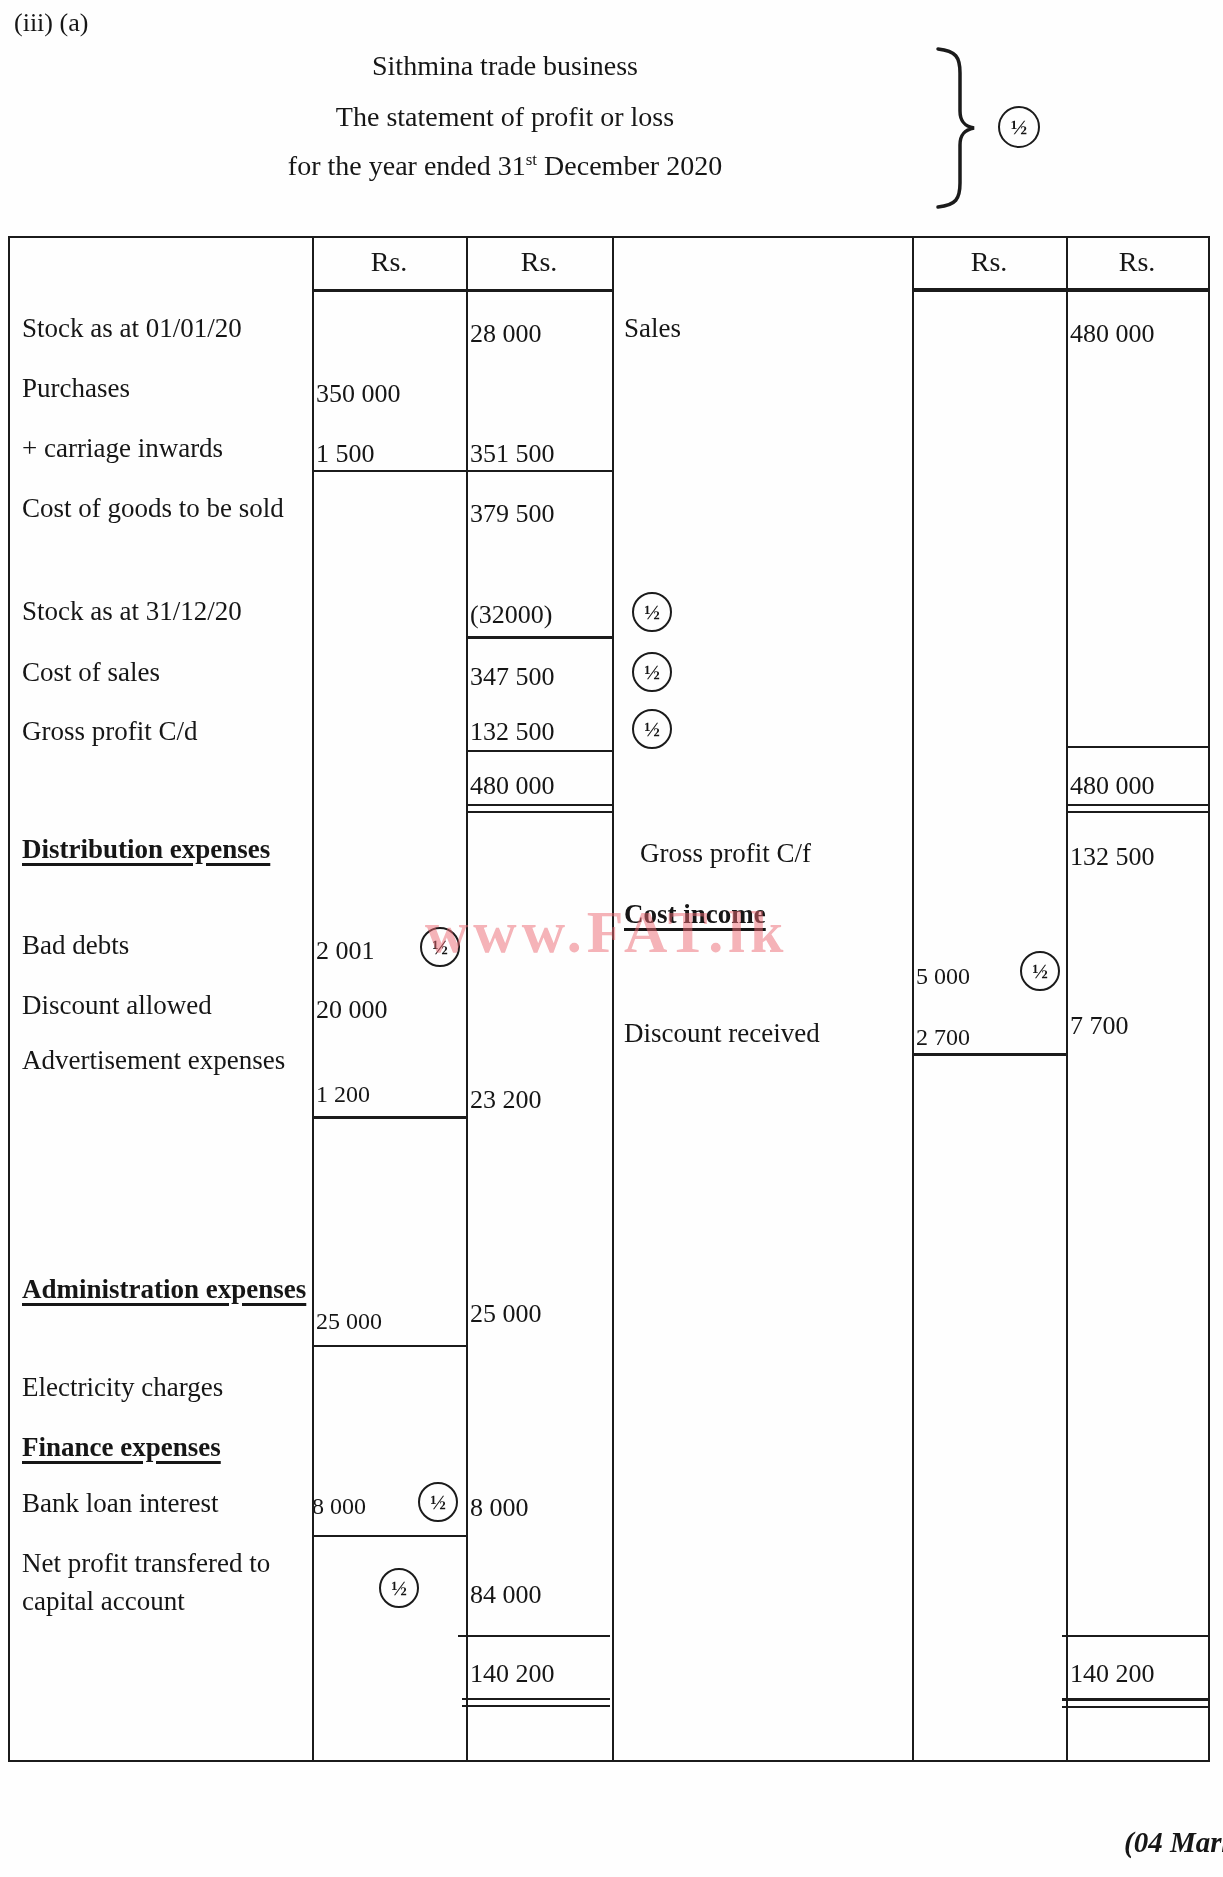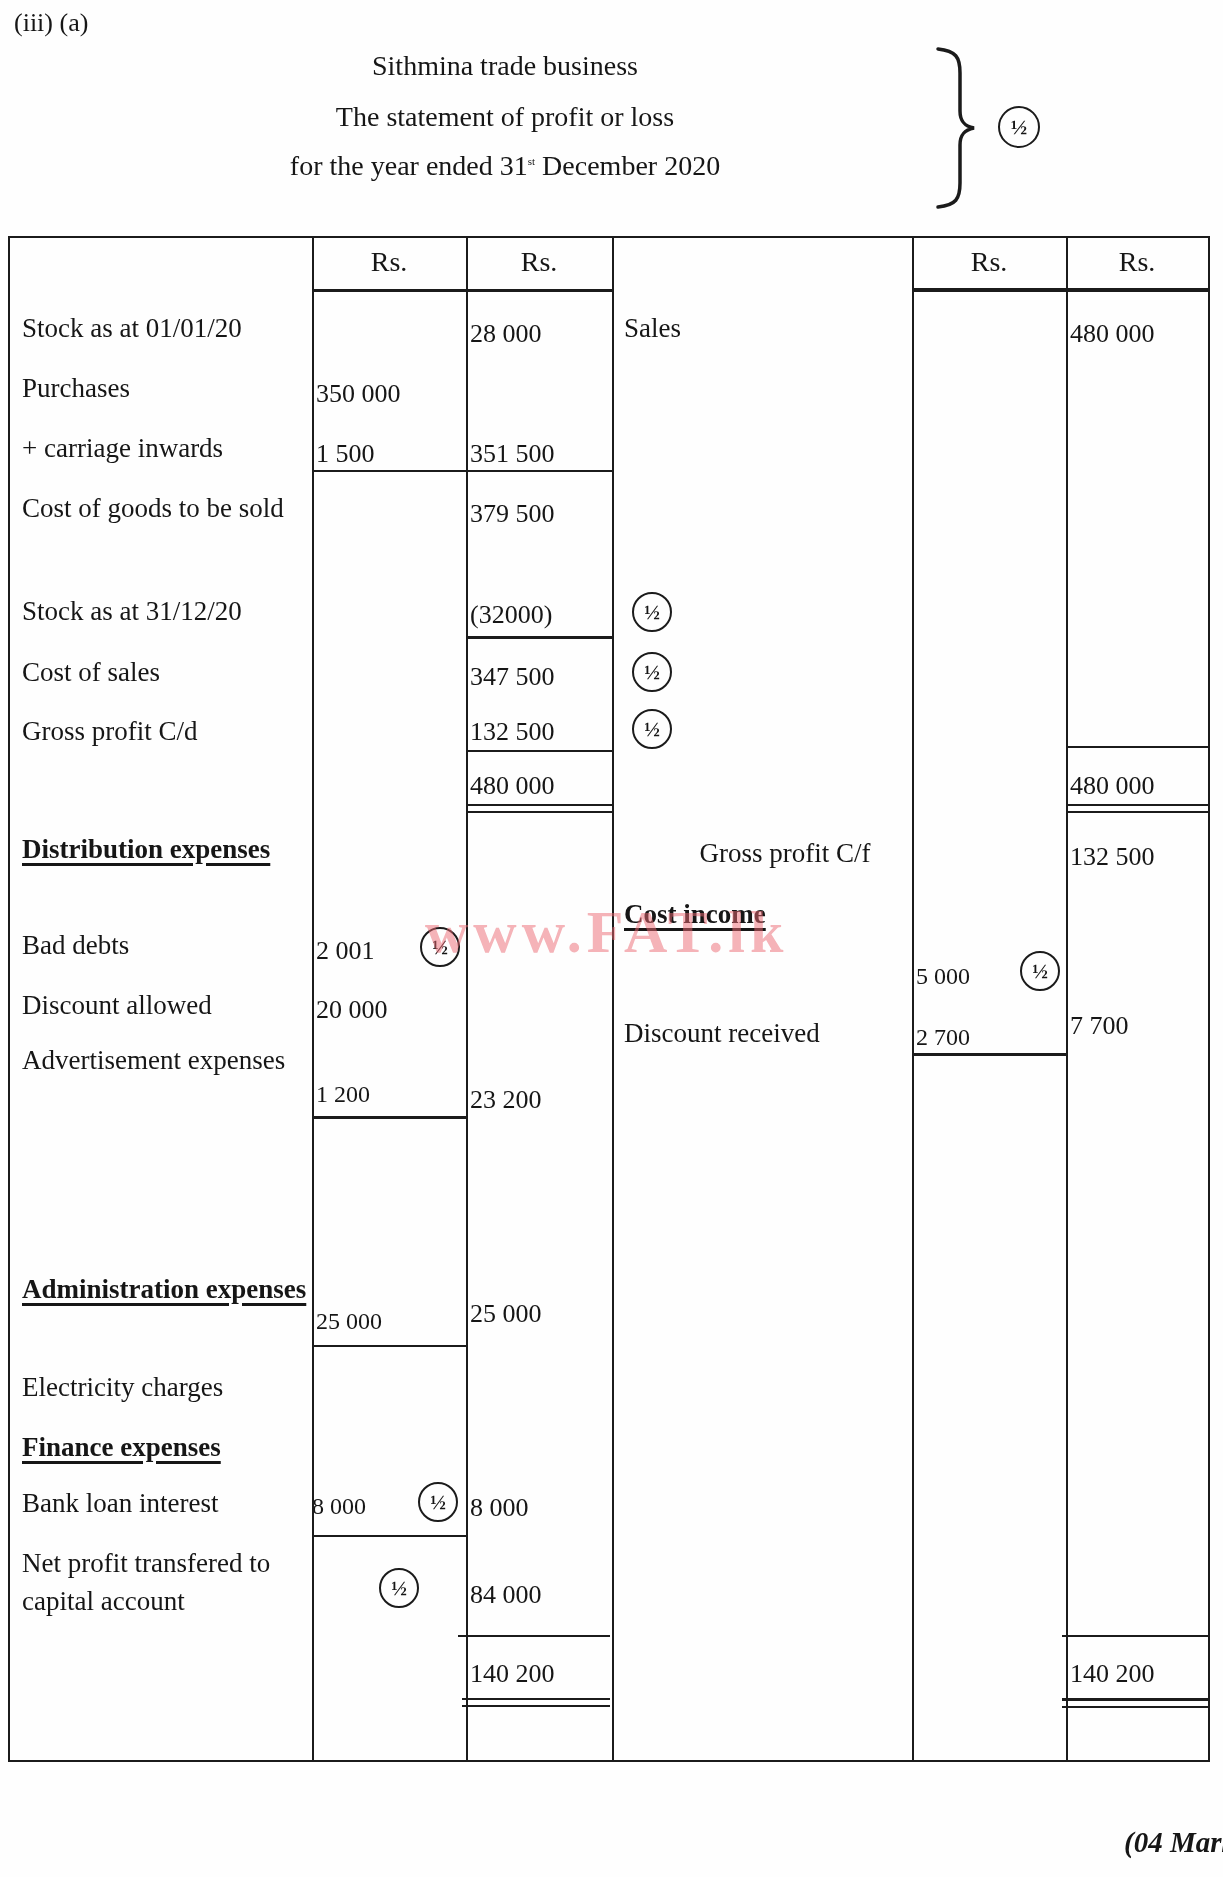--- a/index.html
+++ b/index.html
@@ -18,21 +18,21 @@
   .rs{position:absolute;font-size:28px;text-align:center;}
   .half{position:absolute;width:40px;height:40px;border:2.5px solid #1b1b1b;border-radius:50%;
         display:flex;align-items:center;justify-content:center;font-size:21px;font-weight:bold;
         background:transparent;box-sizing:border-box;z-index:4;}
   .half.big{width:42px;height:42px;font-size:22px;}
   .ln{position:absolute;background:#1b1b1b;z-index:2;}
   .watermark{position:absolute;left:425px;top:898px;font-size:60px;font-weight:bold;
              letter-spacing:5px;color:rgba(236,104,114,0.5);z-index:6;white-space:nowrap;}
   .marks{position:absolute;left:952px;top:1826px;width:305px;text-align:right;
          font-size:29px;font-weight:bold;font-style:italic;}
-  sup{font-size:11px;margin-top:36px;}
+  sup{font-size:17px;margin-top:36px;}
 </style>
 </head>
 <body>
 
 <div id="page">
 
   <div class="qlabel">(iii) (a)</div>
   <div class="title-line" style="top:50px;">Sithmina trade business</div>
   <div class="title-line" style="top:101px;">The statement of profit or loss</div>
   <div class="title-line" style="top:150px;"><span>for the year ended 31</span><sup>st</sup><span> December 2020</span></div>
@@ -90,21 +90,21 @@
   <div class="val c2" style="top:1073px;font-size:24px;">1 200</div>
   <div class="val c3" style="top:1077px;">23 200</div>
   <div class="val c2" style="top:1300px;font-size:24px;">25 000</div>
   <div class="val c3" style="top:1291px;">25 000</div>
   <div class="val" style="left:312px;width:108px;top:1485px;font-size:24px;">8 000</div>
   <div class="val c3" style="top:1485px;">8 000</div>
   <div class="val c3" style="top:1572px;">84 000</div>
   <div class="val c3" style="top:1651px;">140 200</div>
 
   <div class="lbl" style="left:624px;top:309px;">Sales</div>
-  <div class="lbl" style="left:640px;top:834px;text-align:center;">Gross profit C/f</div>
+  <div class="lbl" style="left:640px;top:834px;">Gross profit C/f</div>
   <div class="lbl head" style="left:624px;top:895px;">Cost income</div>
   <div class="lbl" style="left:624px;top:1014px;">Discount received</div>
 
   <div class="val c6" style="top:311px;">480 000</div>
   <div class="val c6" style="top:763px;">480 000</div>
   <div class="val c6" style="top:834px;">132 500</div>
   <div class="val" style="left:916px;width:108px;top:955px;font-size:24px;">5 000</div>
   <div class="val c5" style="top:1016px;font-size:24px;">2 700</div>
   <div class="val c6" style="top:1003px;">7 700</div>
   <div class="val c6" style="top:1651px;">140 200</div>

